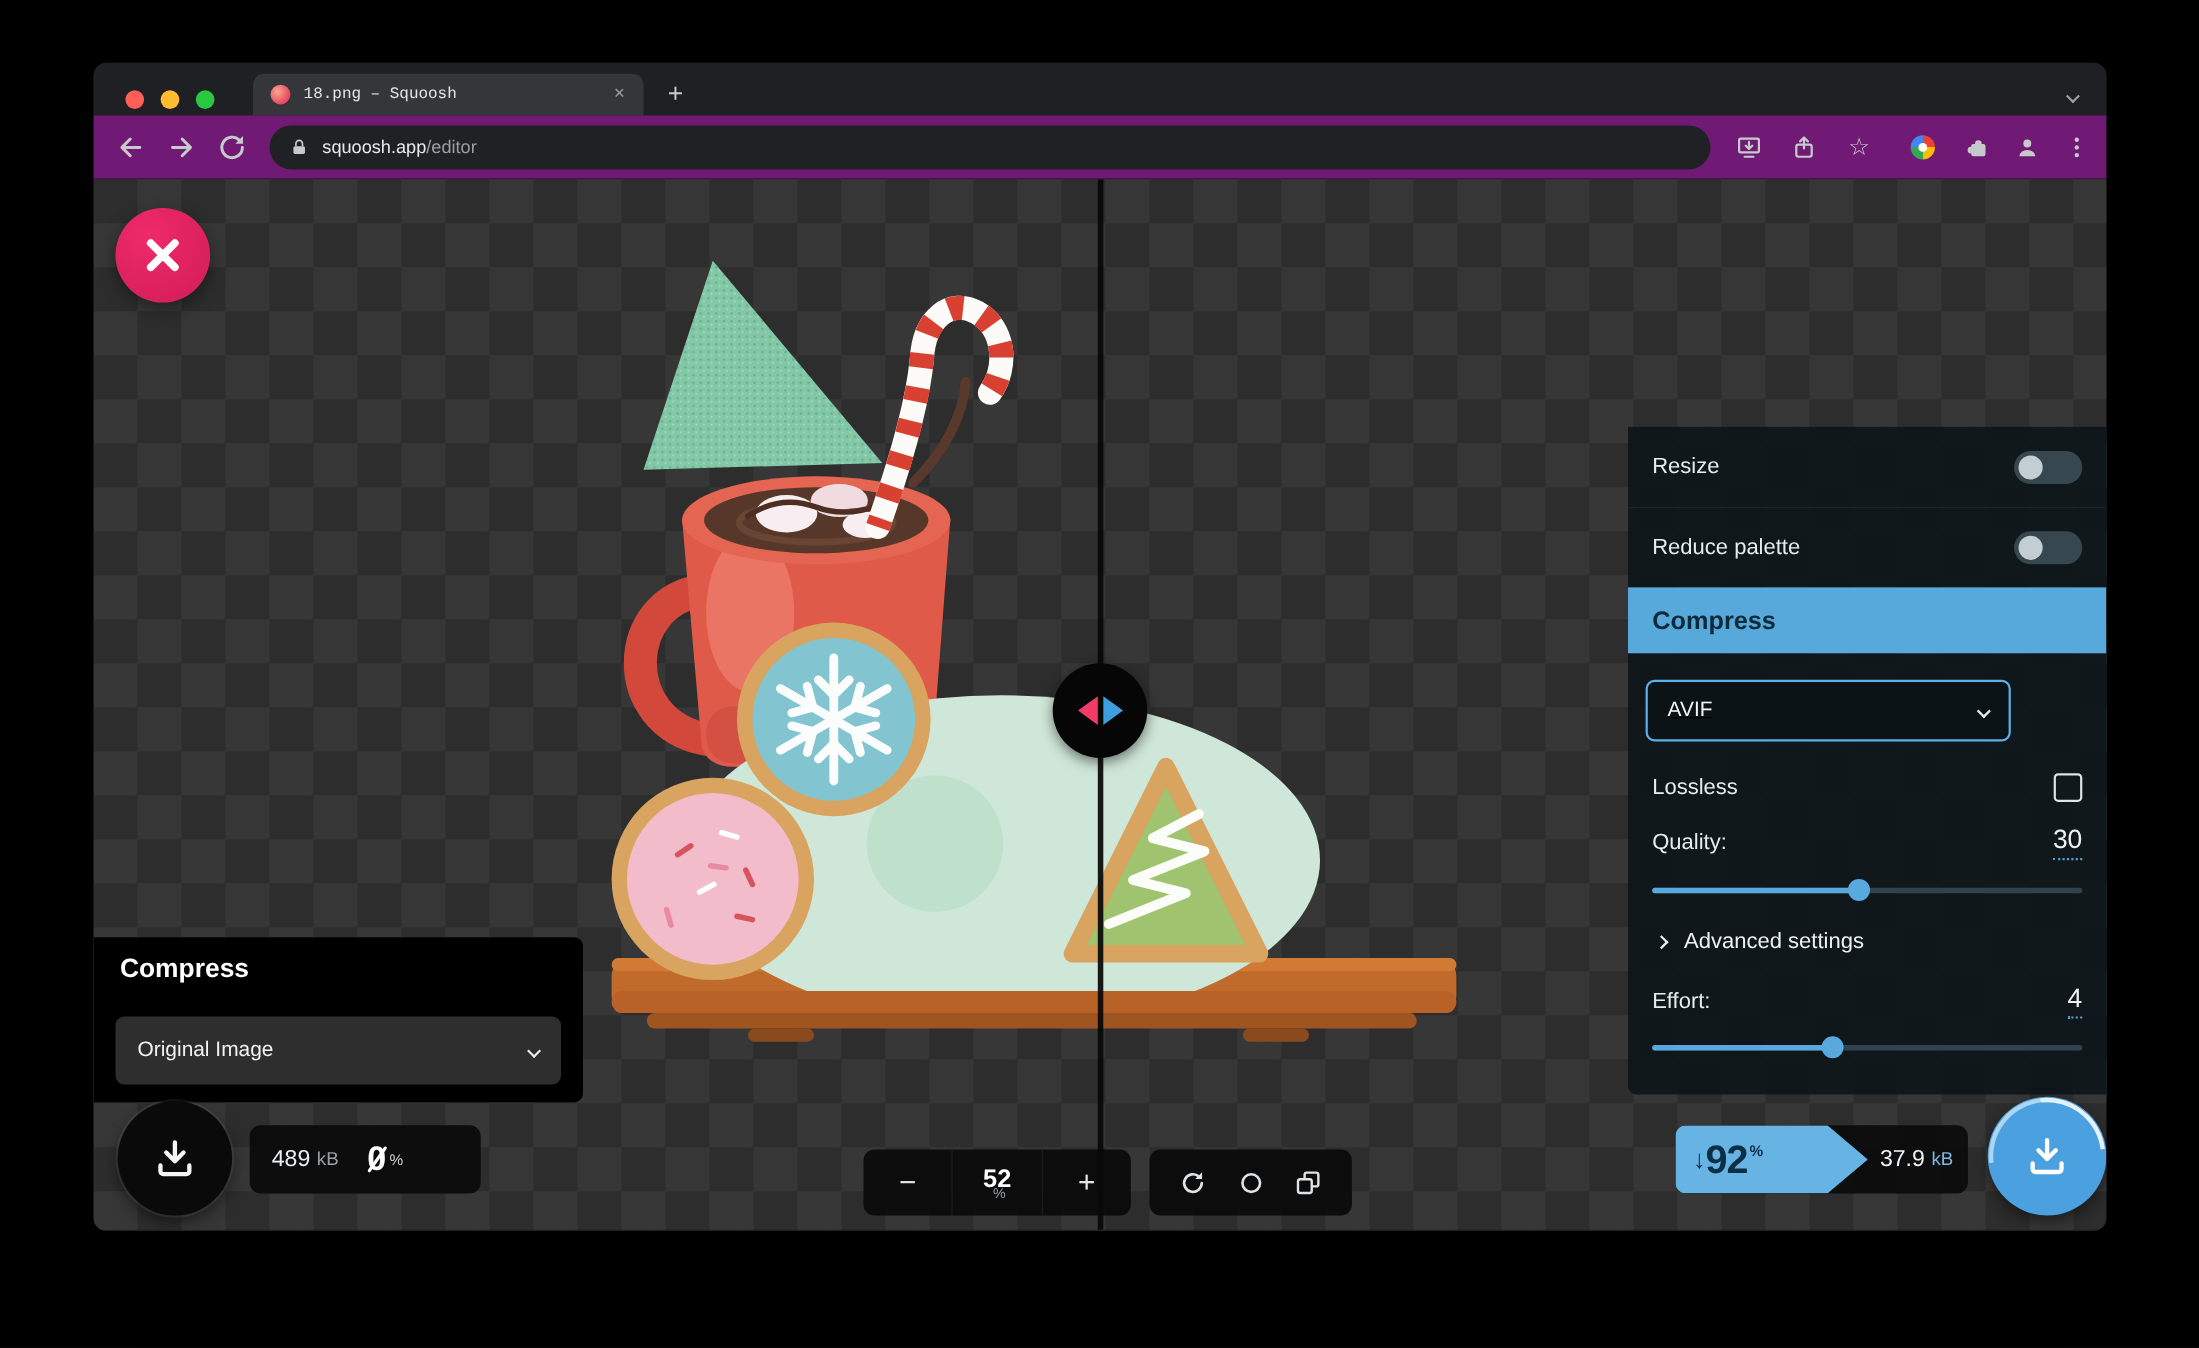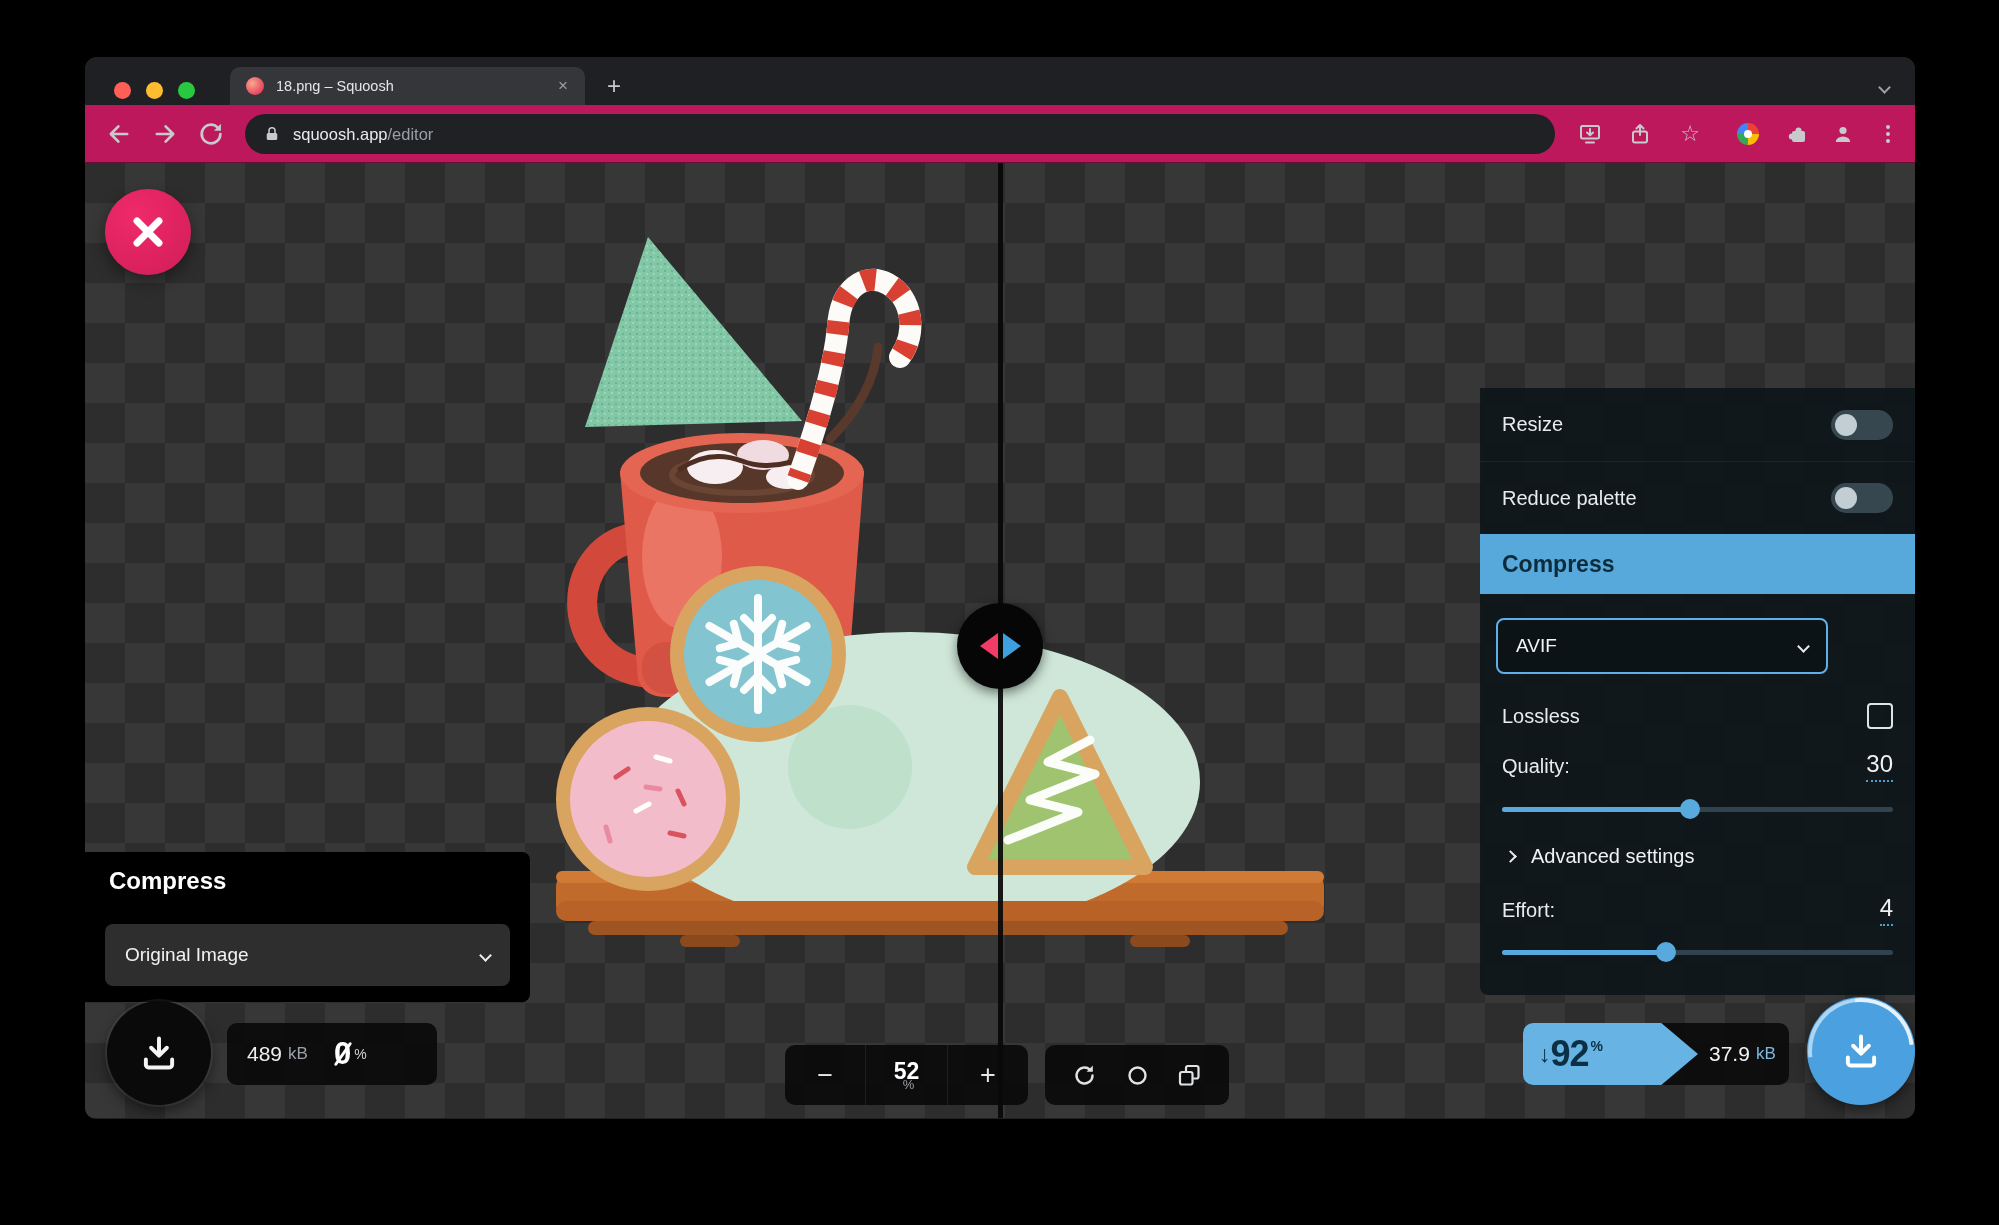--- a/index.html
+++ b/index.html
@@ -12,34 +12,34 @@
             border-radius:12px; overflow:hidden; background:#202124;
             box-shadow:0 30px 70px rgba(0,0,0,.65); }
 
   
   .tabstrip { position:relative; height:48px; background:#1f2023; }
   .light { position:absolute; top:25px; width:17px; height:17px; border-radius:50%; }
   .light.red { left:29px; background:#ff5f57; }
   .light.yellow { left:61px; background:#febc2e; }
   .light.green { left:93px; background:#28c840; }
   .tab { position:absolute; left:145px; top:10px; width:355px; height:38px;
-         background:#35363a; border-radius:10px 10px 0 0; display:flex; align-items:center; }
+         background:#35363a; border-radius:10px 10px 0 0; display:flex; align-items:center;font-family:Liberation Mono, monospace; }
   .favicon { width:18px; height:18px; border-radius:50%; margin-left:16px;
              background:radial-gradient(circle at 35% 35%, #f7a88f, #e8465f 70%); }
   .tab-title { margin-left:12px; font-size:14.5px; color:#e4e6e9; flex:1; white-space:nowrap; overflow:hidden; }
   .tab-close { width:24px; height:24px; margin-right:10px; color:#9aa0a6; font-size:17px;
                display:flex; align-items:center; justify-content:center; border-radius:50%; }
   .newtab { position:absolute; left:512px; top:12px; width:34px; height:34px; color:#c7cacd;
             font-size:24px; display:flex; align-items:center; justify-content:center; }
   .chev { display:inline-block; width:9px; height:9px; border-right:2px solid #9aa0a6;
           border-bottom:2px solid #9aa0a6; transform:rotate(45deg); }
   .strip-chev { position:absolute; right:26px; top:26px; }
 
   
-  .toolbar { position:relative; height:58px; background:#be185d; border-bottom:1px solid rgba(0,0,0,.45); }
+  .toolbar { position:relative; height:58px; background:#701a75; border-bottom:1px solid rgba(0,0,0,.45); }
   .navbtn { position:absolute; top:15px; width:28px; height:28px; }
   .navbtn svg { width:100%; height:100%; }
   .addr { position:absolute; left:160px; top:9px; width:1310px; height:40px; border-radius:20px;
           background:#202124; display:flex; align-items:center; }
   .addr .lock { margin-left:18px; width:18px; height:18px; }
   .url { margin-left:12px; font-size:16.5px; }
   .url .domain { color:#e8eaed; }
   .url .path { color:#9aa0a6; }
   .tbicon { position:absolute; top:16px; width:26px; height:26px; display:flex; align-items:center; justify-content:center; }
   .tbicon svg { width:24px; height:24px; }
@@ -86,21 +86,21 @@
   .opt-row + .opt-row { border-top:1px solid rgba(255,255,255,.05); }
   .opt-label { font-size:20px; color:#e7ecee; }
   .toggle { margin-left:auto; width:62px; height:30px; border-radius:16px; background:#37474f; position:relative; }
   .toggle::after { content:""; position:absolute; left:4px; top:4px; width:22px; height:22px;
                    border-radius:50%; background:#c3ced4; }
   .compress-header { top:371px; height:60px; }
   .compress-body { position:absolute; top:431px; left:0; width:435px; height:401px;
                    background:rgba(13,20,24,.88); border-radius:0 0 0 8px; }
   .codec-select { position:absolute; left:16px; top:24px; width:332px; height:56px;
                   border:2px solid #5fb0e8; border-radius:8px; background:#0c1317;
-                  display:flex; align-items:center; padding:0 18px; }
+                  display:flex; align-items:center; padding:0 18px;text-decoration:underline; }
   .codec-select .val { font-size:19px; color:#f2f5f6; }
   .codec-select .chev, .orig-select .chev { margin-left:auto; border-color:#e8edef; }
   .crow { position:absolute; left:0; width:435px; display:flex; align-items:center; padding:0 22px; }
   .crow .lab { font-size:20px; color:#e7ecee; }
   .crow .valnum { margin-left:auto; font-size:24px; color:#eef2f4;
                   border-bottom:2px dotted #4b9fd6; padding-bottom:2px; }
   .checkbox { margin-left:auto; width:26px; height:26px; border:2.5px solid #dde4e8; border-radius:4px; }
   .slider { position:absolute; left:22px; width:391px; height:20px; }
   .slider .track { position:absolute; top:8px; left:0; right:0; height:5px; background:#31434e; border-radius:3px; }
   .slider .fill { position:absolute; top:8px; left:0; height:5px; background:#58a9dd; border-radius:3px; }

